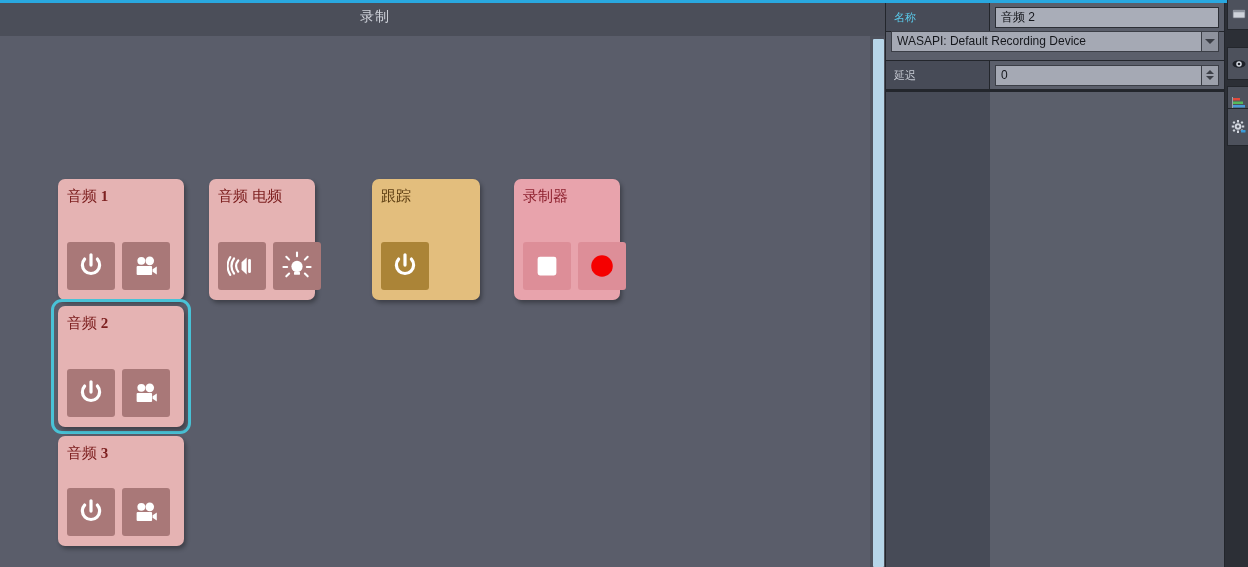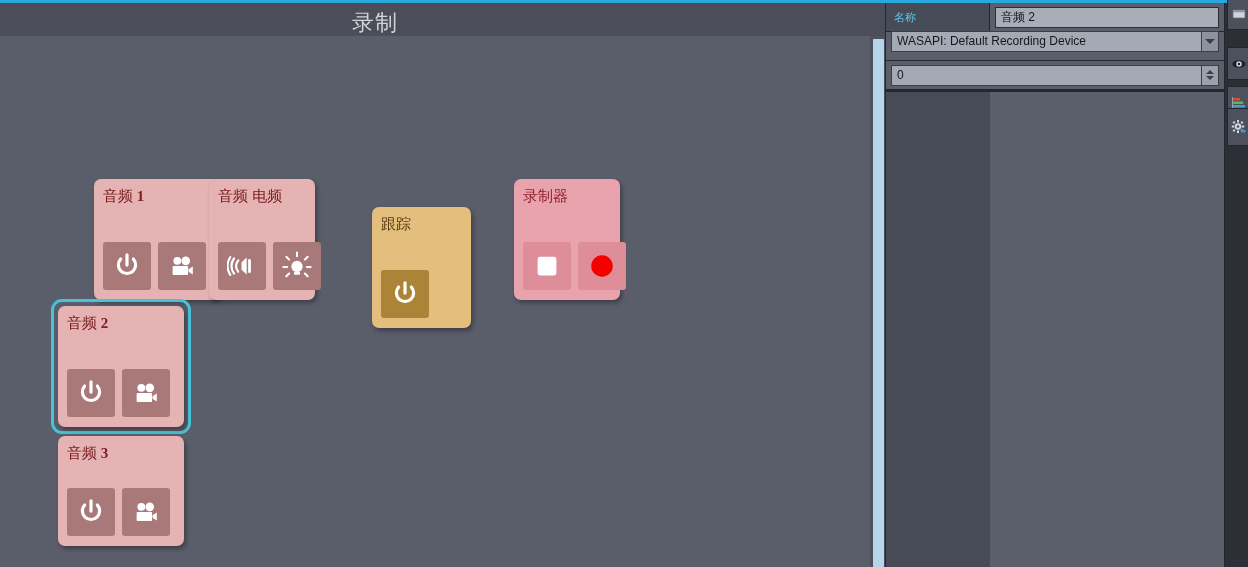--- a/index.html
+++ b/index.html
@@ -15,21 +15,21 @@
   .accent-line{position:absolute;left:0;top:0;width:1248px;height:3px;background:#29a8e0;}
 
   
   .main-panel{position:absolute;left:0;top:3px;width:885px;height:564px;background:#5a5d6a;}
   .titlebar{
     position:absolute;left:0;top:0;width:885px;height:33px;
     background:#4b4e59;
   }
   .titlebar .title{
     position:absolute;left:0;top:5px;width:750px;text-align:center;
-    color:#cfd2da;font-size:22px;letter-spacing:1px;
+    color:#cfd2da;font-size:14px;letter-spacing:1px;
   }
 
   .canvas{
     position:absolute;left:0;top:33px;width:870px;height:531px;
     background:#5a5d6a;
   }
 
   
   .vscroll-track{
     position:absolute;left:870px;top:33px;width:15px;height:531px;
@@ -145,21 +145,21 @@
 
   <div class="accent-line"></div>
 
   <div class="main-panel">
 
     <div class="titlebar">
       <div class="title">录制</div>
     </div>
 
     <div class="canvas" id="canvas">
-        <div class="card pink" style="left: 58px; top: 143px; width: 126px; height: 121px; margin-left: 36px;">
+        <div class="card pink" style="left: 58px; top: 143px; width: 126px; height: 121px;">
           <div class="card-title">音频<span class="num"> 1</span></div>
           <div class="btn-row">
             <div class="cbtn">
               <span style="display: block;">
                 <svg width="30" height="30" viewBox="0 0 32 32" class="icon-svg">
                   <path d="M16 4 v11" stroke="#ffffff" stroke-width="3.4" stroke-linecap="round" fill="none"></path>
                   <path d="M9.2 8.6 A9.2 9.2 0 1 0 22.8 8.6" stroke="#ffffff" stroke-width="3.4" fill="none" stroke-linecap="round"></path>
                 </svg>
               </span>
             </div>
@@ -201,21 +201,21 @@
                     <path d="M1.5 17 L5.5 17"></path>
                     <path d="M26.5 17 L30.5 17"></path>
                     <path d="M4.6 27 L7.6 24"></path>
                     <path d="M27.4 27 L24.4 24"></path>
                   </g>
                 </svg>
               </span>
             </div>
           </div>
         </div>
-        <div class="card tan" style="left: 372px; top: 143px; width: 99px; height: 121px; margin-top: 28px;">
+        <div class="card tan" style="left: 372px; top: 143px; width: 108px; height: 121px;">
           <div class="card-title">跟踪</div>
           <div class="btn-row">
             <div class="cbtn">
               <span style="display: block;">
                 <svg width="30" height="30" viewBox="0 0 32 32" class="icon-svg">
                   <path d="M16 4 v11" stroke="#ffffff" stroke-width="3.4" stroke-linecap="round" fill="none"></path>
                   <path d="M9.2 8.6 A9.2 9.2 0 1 0 22.8 8.6" stroke="#ffffff" stroke-width="3.4" fill="none" stroke-linecap="round"></path>
                 </svg>
               </span>
             </div>
@@ -308,20 +308,21 @@
           <div class="prop-value">
             <div class="combo">
               <div class="field">WASAPI: Default Recording Device</div>
               <div class="arrow-btn">
                 <div class="tri-down"></div>
               </div>
             </div>
           </div>
         </div>
         <div class="prop-row">
+          <div class="prop-label">延迟</div>
           <div class="prop-value">
             <div class="spin">
               <div class="field">0</div>
               <div class="spin-btns">
                 <div class="tri-up-s"></div>
                 <div class="tri-down-s"></div>
               </div>
             </div>
           </div>
         </div>

